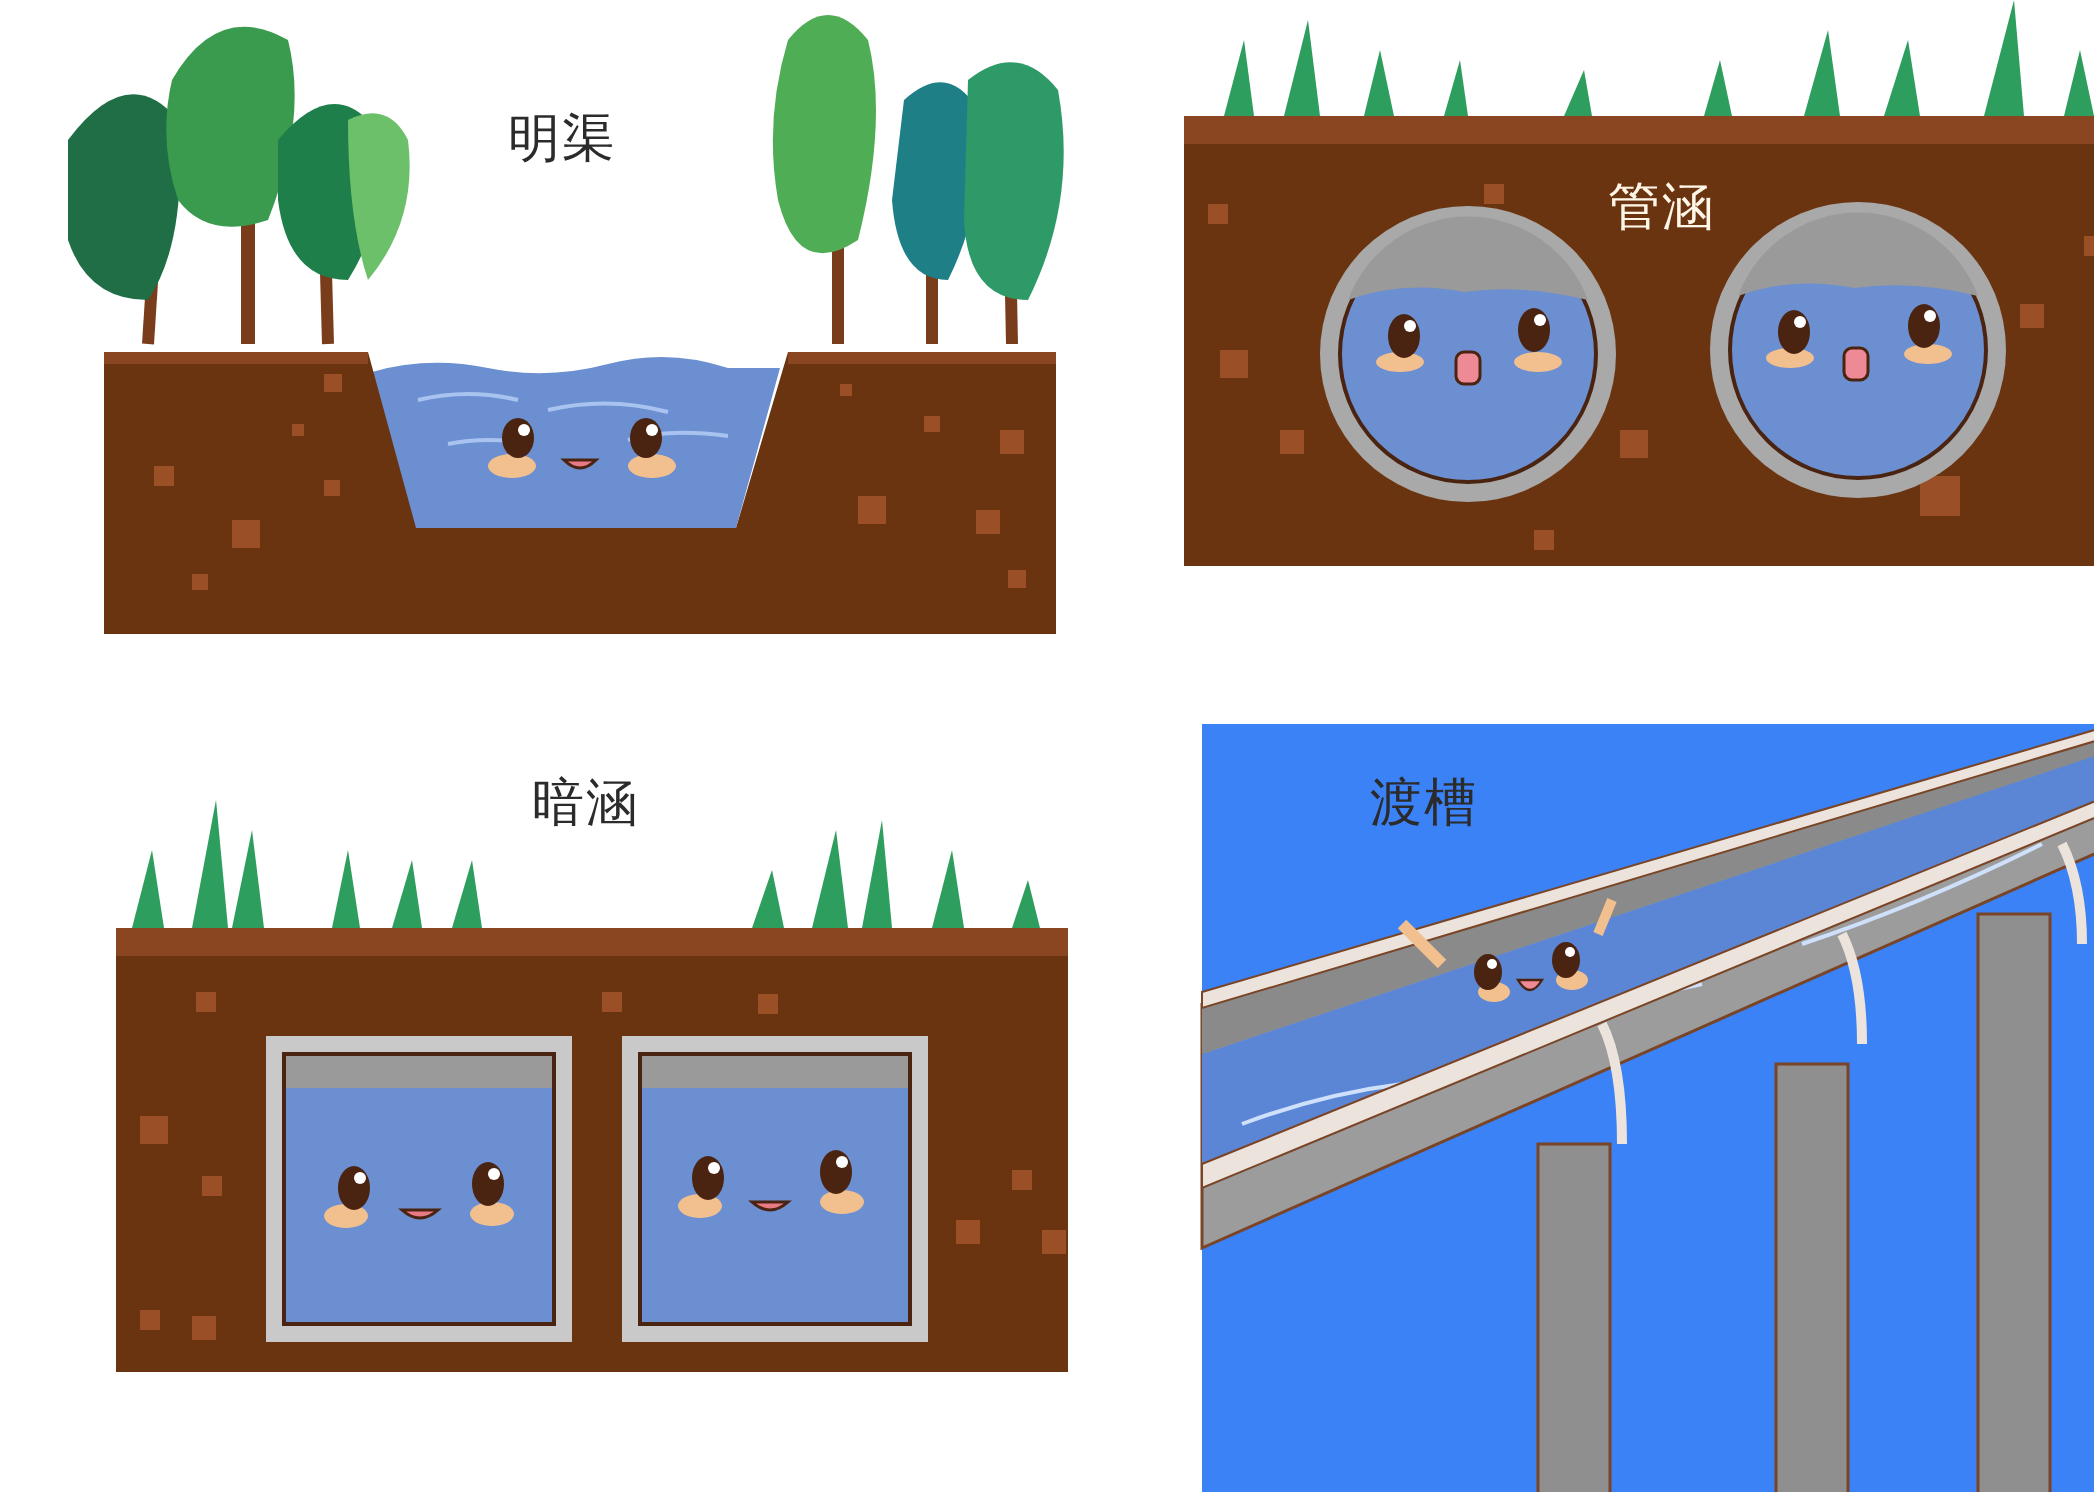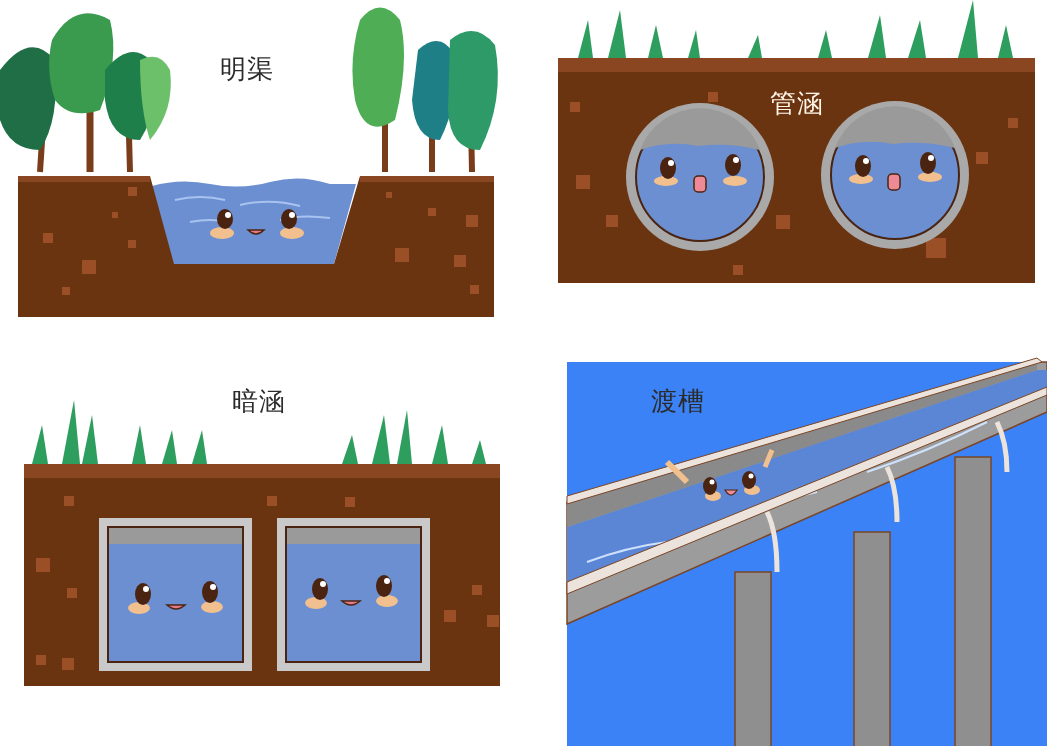--- a/index.html
+++ b/index.html
@@ -1,18 +1,18 @@
 <!DOCTYPE html>
 <html><head>
 <meta charset="utf-8">
 <style>
   html, body { margin: 0; padding: 0; background: #ffffff; }
   body { width: 1047px; height: 746px; position: relative; overflow: hidden;
          font-family: "DejaVu Sans", sans-serif; }
-  .panel { position: absolute; }
+  .panel { position: absolute; margin-left: 34px; }
   .label { position: absolute; font-size: 26px; color: #2b2b2b; letter-spacing: 1px;
            font-family: "DejaVu Sans", sans-serif; white-space: nowrap; }
   .label.light { color: #fff6e8; }
   svg { position: absolute; left: 0; top: 0; overflow: visible; }
 </style>
 </head>
 <body>
 
 <div class="panel" style="left:0;top:0;width:520px;height:330px;">
   <svg width="520" height="330">

